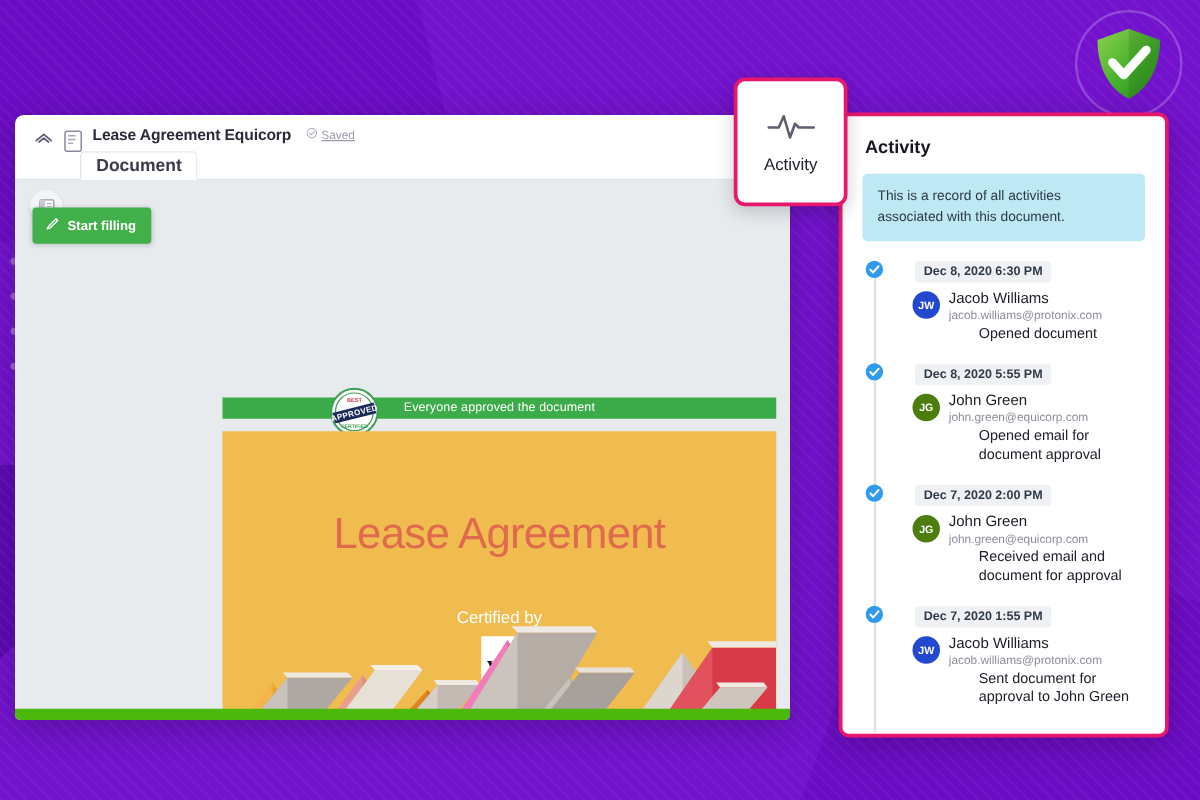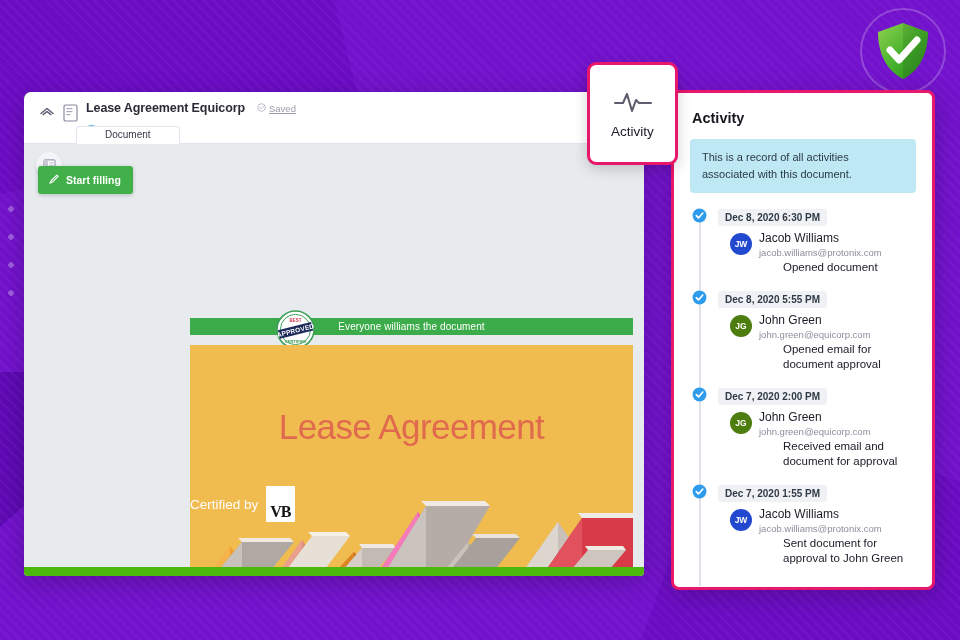--- a/index.html
+++ b/index.html
@@ -53,21 +53,21 @@
     position: absolute; left: 860px; top: 8px;
     width: 86px; height: 86px;
     border-radius: 50%;
     border: 2px solid rgba(255,255,255,.22);
     display: flex; align-items: center; justify-content: center;
   }
   .shield-badge svg { display: block; }
 
   
   .doc-window {
-    position: absolute; left: 24px; top: 92px;
+    position: absolute; left: 12px; top: 92px;
     width: 620px; height: 484px;
     background: #404040;
     border-radius: 7px 7px 4px 4px;
     box-shadow: 0 6px 26px rgba(0,0,0,.22);
     overflow: hidden;
   }
   .doc-topbar {
     height: 52px;
     background: #ffffff;
     position: relative;
@@ -92,26 +92,26 @@
   }
   .folder-label { font-size: 7.5px; color: #8e8ea0; }
 
   .tabstrip {
     position: absolute; left: 0; bottom: 0;
     width: 100%; height: 18px;
     border-bottom: 1px solid #e3e3ee;
   }
   .tab-doc {
     position: absolute; left: 52px; bottom: -1px;
-    padding: 2px 28px 3px;
+    padding: 2px 12px 3px;
     background: #fff;
     border: 1px solid #e3e3ee;
     border-bottom: 1px solid #fff;
     border-radius: 4px 4px 0 0;
-    font-size: 10px; font-weight: normal; color: #3a3a4a;
+    font-size: 14px; font-weight: bold; color: #3a3a4a;
   }
 
   .doc-body {
     position: relative;
     height: 504px;
     background: #e7ebee;
     padding: 0;
   }
 
   
@@ -159,22 +159,22 @@
   }
   .page-title {
     position: absolute; left: 0; right: 0; top: 62px;
     text-align: center;
     font-size: 35px;
     color: #e06a4d;
     letter-spacing: -.6px;
   }
   .certified {
     position: absolute; left: 0; right: 0; top: 141px;
-    display: flex; align-items: center; justify-content: flex-start; gap: 8px;
-    color: #ffffff; font-size: 13.5px;
+    display: flex; align-items: center; justify-content: center; gap: 8px;
+    color: #ffffff; font-size: 13.5px; flex-direction: column;
   }
   .vb-logo {
     background: #fff; color: #121212;
     font-family: "Liberation Serif", serif;
     font-weight: bold; font-size: 16px;
     line-height: 17px;
     padding: 17px 4px 2px;
     letter-spacing: -1px;
   }
   .houses { position: absolute; left: 0; bottom: 0; width: 443px; height: 80px; }
@@ -217,21 +217,21 @@
     position: absolute; left: 25px; top: 8px; bottom: -6px;
     width: 1.5px; background: #dfe3e8;
   }
   .tl-item { position: relative; padding: 0 0 14px 0; }
   .tl-check {
     position: absolute; left: 0px; top: 1px;
     width: 15px; height: 15px;
   }
   .tl-date {
     display: inline-block;
-    margin-left: 26px;
+    margin-left: 40px;
     background: #eff1f5;
     color: #2f3a46;
     font-size: 10px; font-weight: bold;
     border-radius: 3px;
     padding: 3px 7px;
   }
   .tl-body {
     display: flex; gap: 7px;
     margin: 5px 0 0 28px;
   }
@@ -353,21 +353,21 @@
       <button class="start-filling">
         <span>
           <svg width="12" height="12" viewBox="0 0 13 13">
             <path d="M2 11 L3.4 8.4 L9.6 2.2 L11 3.6 L4.8 9.8 Z" fill="none" stroke="#ffffff" stroke-width="1.2" stroke-linejoin="round"></path>
           </svg>
         </span>
         <span>Start filling</span>
       </button>
 
       <div class="approve-banner">
-        <span>Everyone williams the document</span>
+        <span>Everyone approved the document</span>
       </div>
 
       <div class="stamp">
         <svg width="39" height="39" viewBox="0 0 40 40">
           <circle cx="20" cy="20" r="19" fill="#ffffff" stroke="#3d9e57" stroke-width="1.6"></circle>
           <circle cx="20" cy="20" r="15.5" fill="none" stroke="#3d9e57" stroke-width="1"></circle>
           <text x="20" y="12" font-family="Liberation Sans, sans-serif" font-size="4.6" font-weight="bold" fill="#d6344f" text-anchor="middle">BEST</text>
           <g transform="rotate(-14 20 21)">
             <rect x="2.5" y="16.5" width="35" height="9" fill="#1c2b5a"></rect>
             <text x="20" y="23.3" font-family="Liberation Sans, sans-serif" font-size="6.6" font-weight="bold" fill="#ffffff" text-anchor="middle" letter-spacing="0.3">APPROVED</text>

